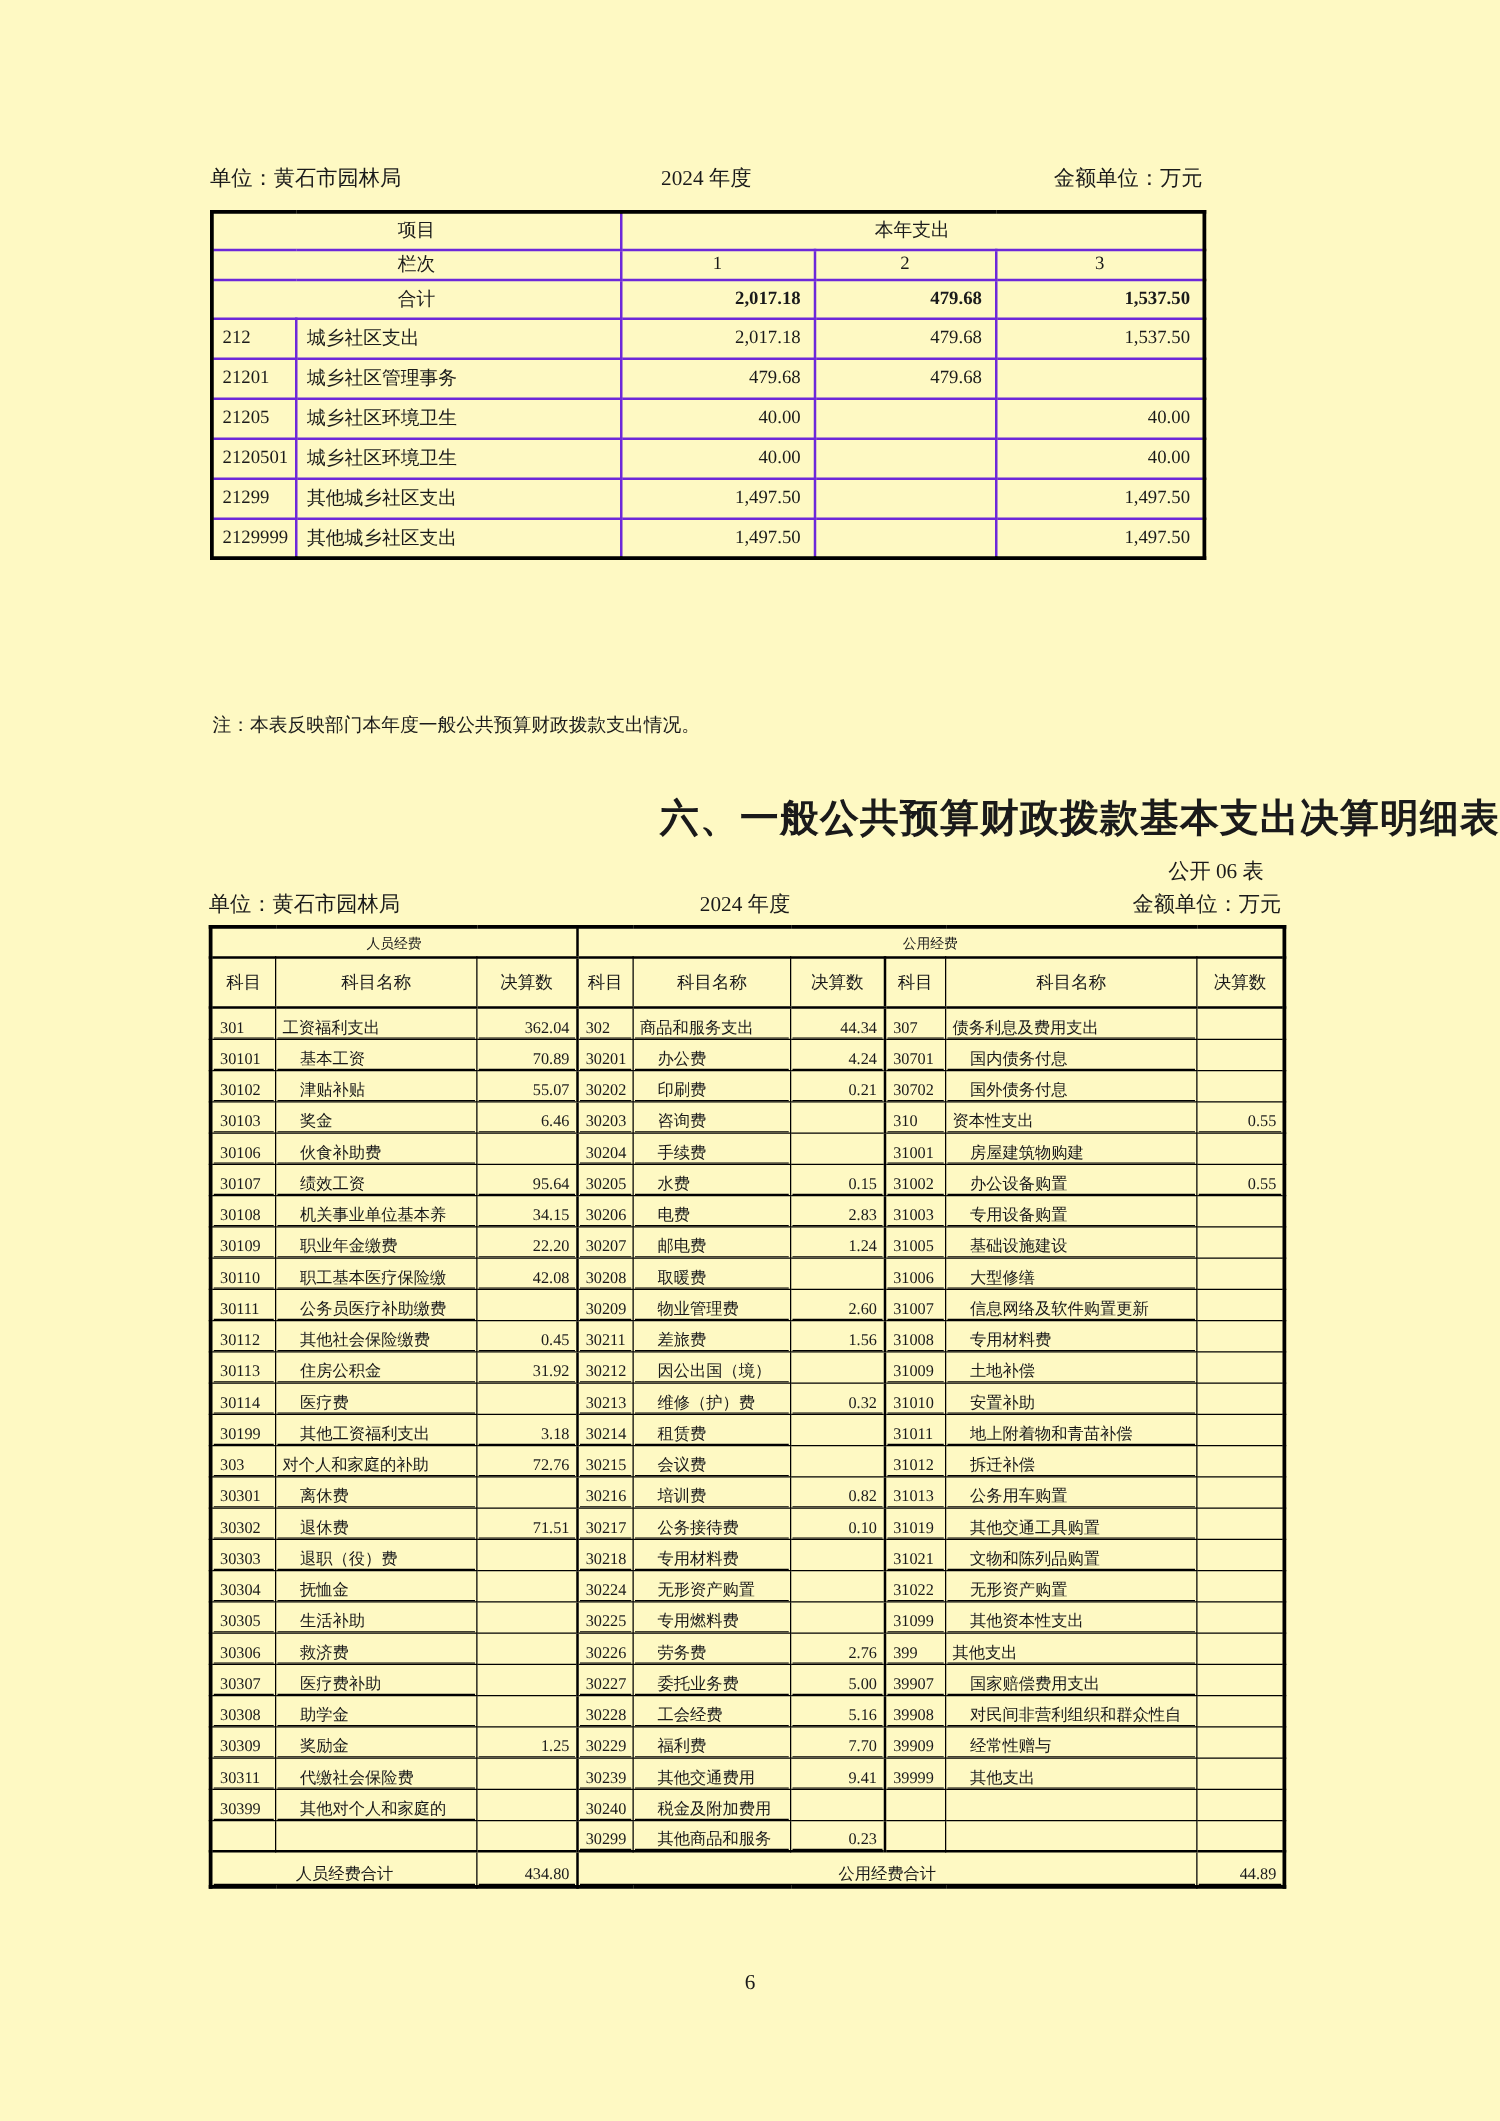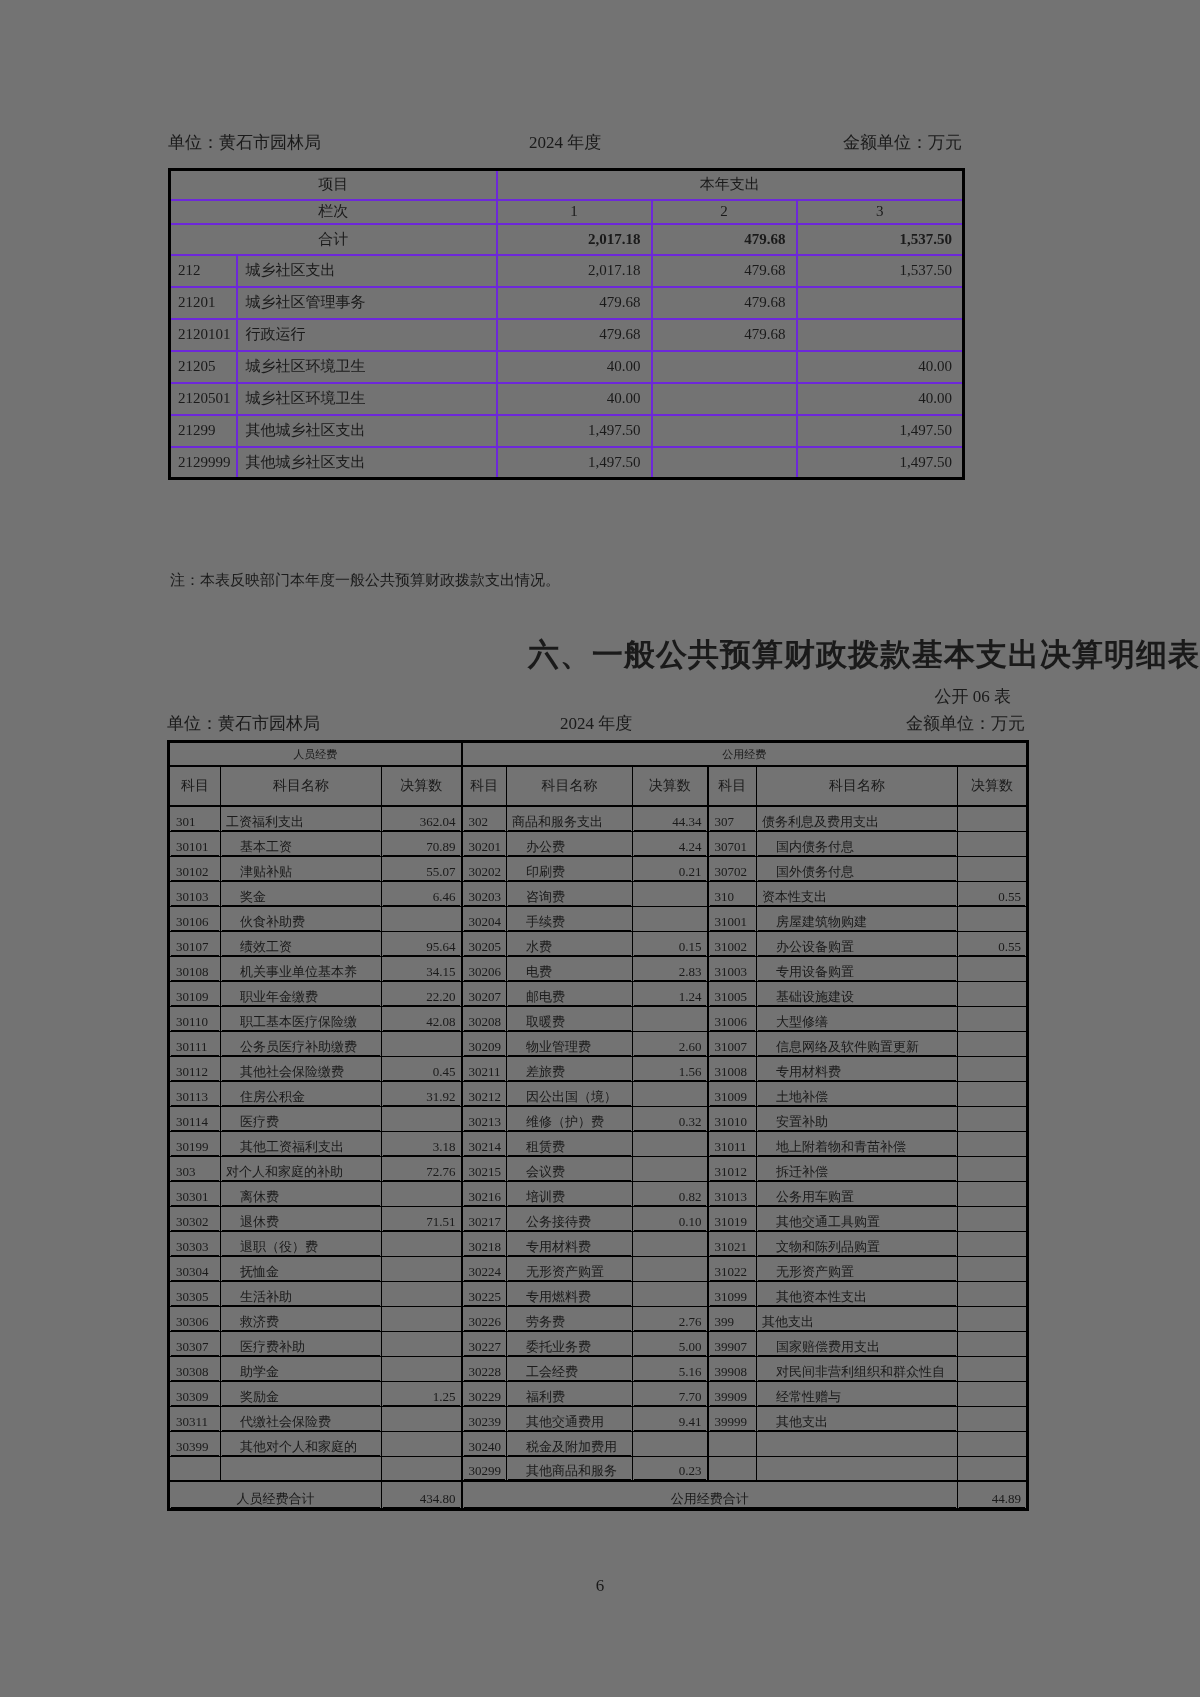--- a/index.html
+++ b/index.html
@@ -1,17 +1,17 @@
 <!DOCTYPE html>
 <html><head>
 <meta charset="utf-8">
 <style>
   html,body{margin:0;padding:0;background:#888;}
   .page{
-    position:relative;width:1200px;height:1697px;margin:0 auto;background:#737373;
+    position:relative;width:1200px;height:1697px;margin:0 auto;background:#fef9c3;
     font-family:"Liberation Serif","DejaVu Serif",serif;color:#1a1a1a;
     overflow:hidden;
   }
   
   .meta{position:absolute;display:flex;justify-content:space-between;align-items:baseline;font-size:17px;}
   .meta .mid{position:absolute;left:0;right:0;text-align:center;}
   .meta span{white-space:nowrap;}
   .meta1{top:131px;left:168px;width:794px;}
   .meta2{top:712px;left:167px;width:858px;}
   
@@ -95,27 +95,20 @@
           <td class="num">1,537.50</td>
         </tr>
         <tr class="drow">
           <td class="code">21201</td>
           <td>城乡社区管理事务</td>
           <td class="num">479.68</td>
           <td class="num">479.68</td>
           <td class="num"></td>
         </tr>
         <tr class="drow">
-          <td class="code">2120101</td>
-          <td>行政运行</td>
-          <td class="num">479.68</td>
-          <td class="num">479.68</td>
-          <td class="num"></td>
-        </tr>
-        <tr class="drow">
           <td class="code">21205</td>
           <td>城乡社区环境卫生</td>
           <td class="num">40.00</td>
           <td class="num"></td>
           <td class="num">40.00</td>
         </tr>
         <tr class="drow">
           <td class="code">2120501</td>
           <td>城乡社区环境卫生</td>
           <td class="num">40.00</td>

